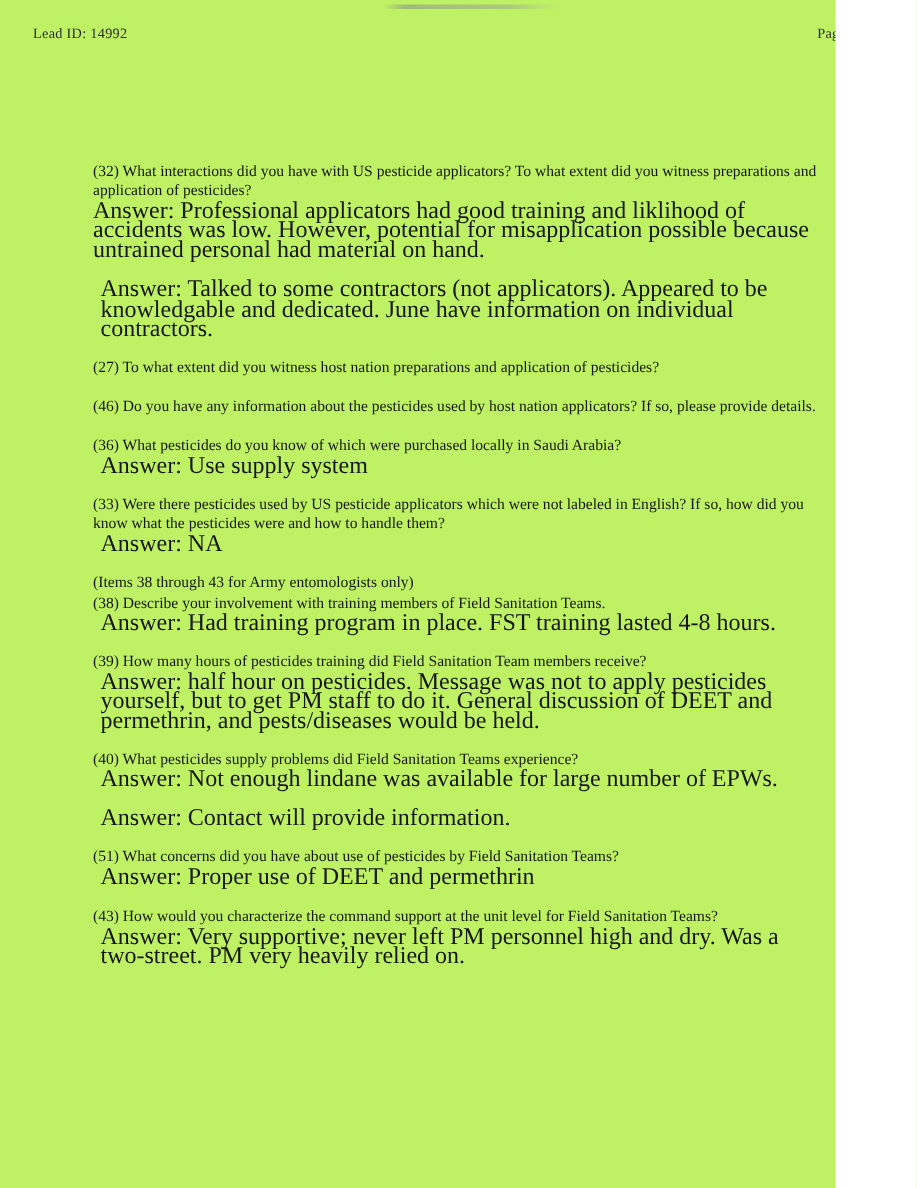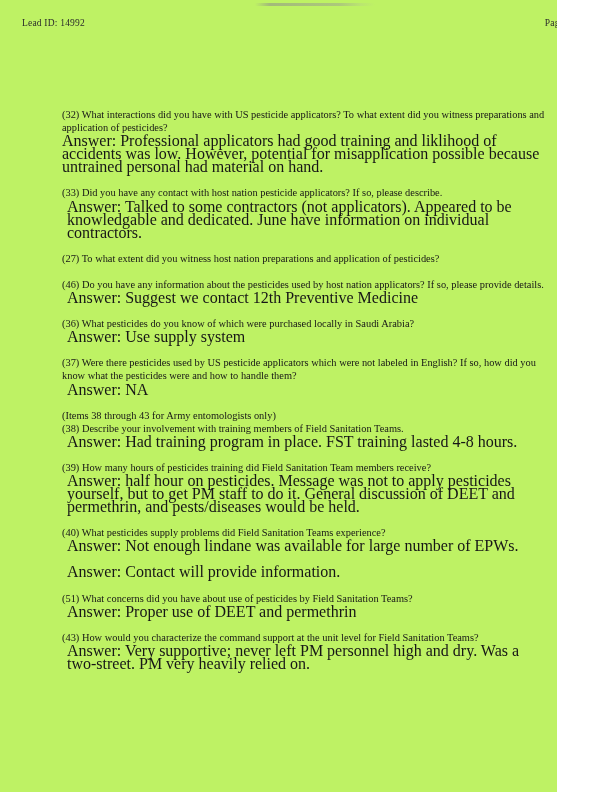--- a/index.html
+++ b/index.html
@@ -108,36 +108,34 @@
       <span>Page 3 of</span><span class="page-total">•</span>
     </span>
   </div>
 
   <div class="body-area">
       <div class="qa-block">
         <p class="q-line">(32)  What interactions did you have with US pesticide applicators?  To what extent did you witness preparations and application of pesticides?</p>
         <p class="a-line flush">Answer: Professional applicators had good training and liklihood of accidents was low.  However, potential for misapplication possible because untrained personal had material on hand.</p>
       </div>
       <div class="qa-block">
-        <p class="q-line">(33)  Did you have any contact with host nation pesticide applicators?  If so, please describe.</p>
         <p class="a-line">Answer:  Talked to some contractors (not applicators).  Appeared to be knowledgable and dedicated.  June have information on individual contractors.</p>
       </div>
       <div class="qa-block">
         <p class="q-line">(27)  To what extent did you witness host nation preparations and application of pesticides?</p>
       </div>
       <div class="qa-block">
         <p class="q-line">(46)  Do you have any information about the pesticides used by host nation applicators?  If so, please provide details.</p>
-        <p class="a-line">Answer:  Suggest we contact 12th Preventive Medicine</p>
       </div>
       <div class="qa-block">
         <p class="q-line">(36)  What pesticides do you know of which were purchased locally in Saudi Arabia?</p>
         <p class="a-line">Answer:  Use supply system</p>
       </div>
       <div class="qa-block">
-        <p class="q-line">(37)  Were there pesticides used by US pesticide applicators which were not labeled in English?  If so, how did you know what the pesticides were and how to handle them?</p>
+        <p class="q-line">(33)  Were there pesticides used by US pesticide applicators which were not labeled in English?  If so, how did you know what the pesticides were and how to handle them?</p>
         <p class="a-line">Answer:  NA</p>
       </div>
       <div class="qa-block">
         <p class="note-line">(Items 38 through 43 for Army entomologists only)</p>
         <p class="q-line">(38)  Describe your involvement with training members of Field Sanitation Teams.</p>
         <p class="a-line">Answer:  Had training program in place.  FST training lasted 4-8 hours.</p>
       </div>
       <div class="qa-block">
         <p class="q-line">(39)  How many hours of pesticides training did Field Sanitation Team members receive?</p>
         <p class="a-line">Answer:  half hour on pesticides.  Message was not to apply pesticides yourself, but to get PM staff to do it. General discussion of DEET and permethrin, and pests/diseases would be held.</p>

